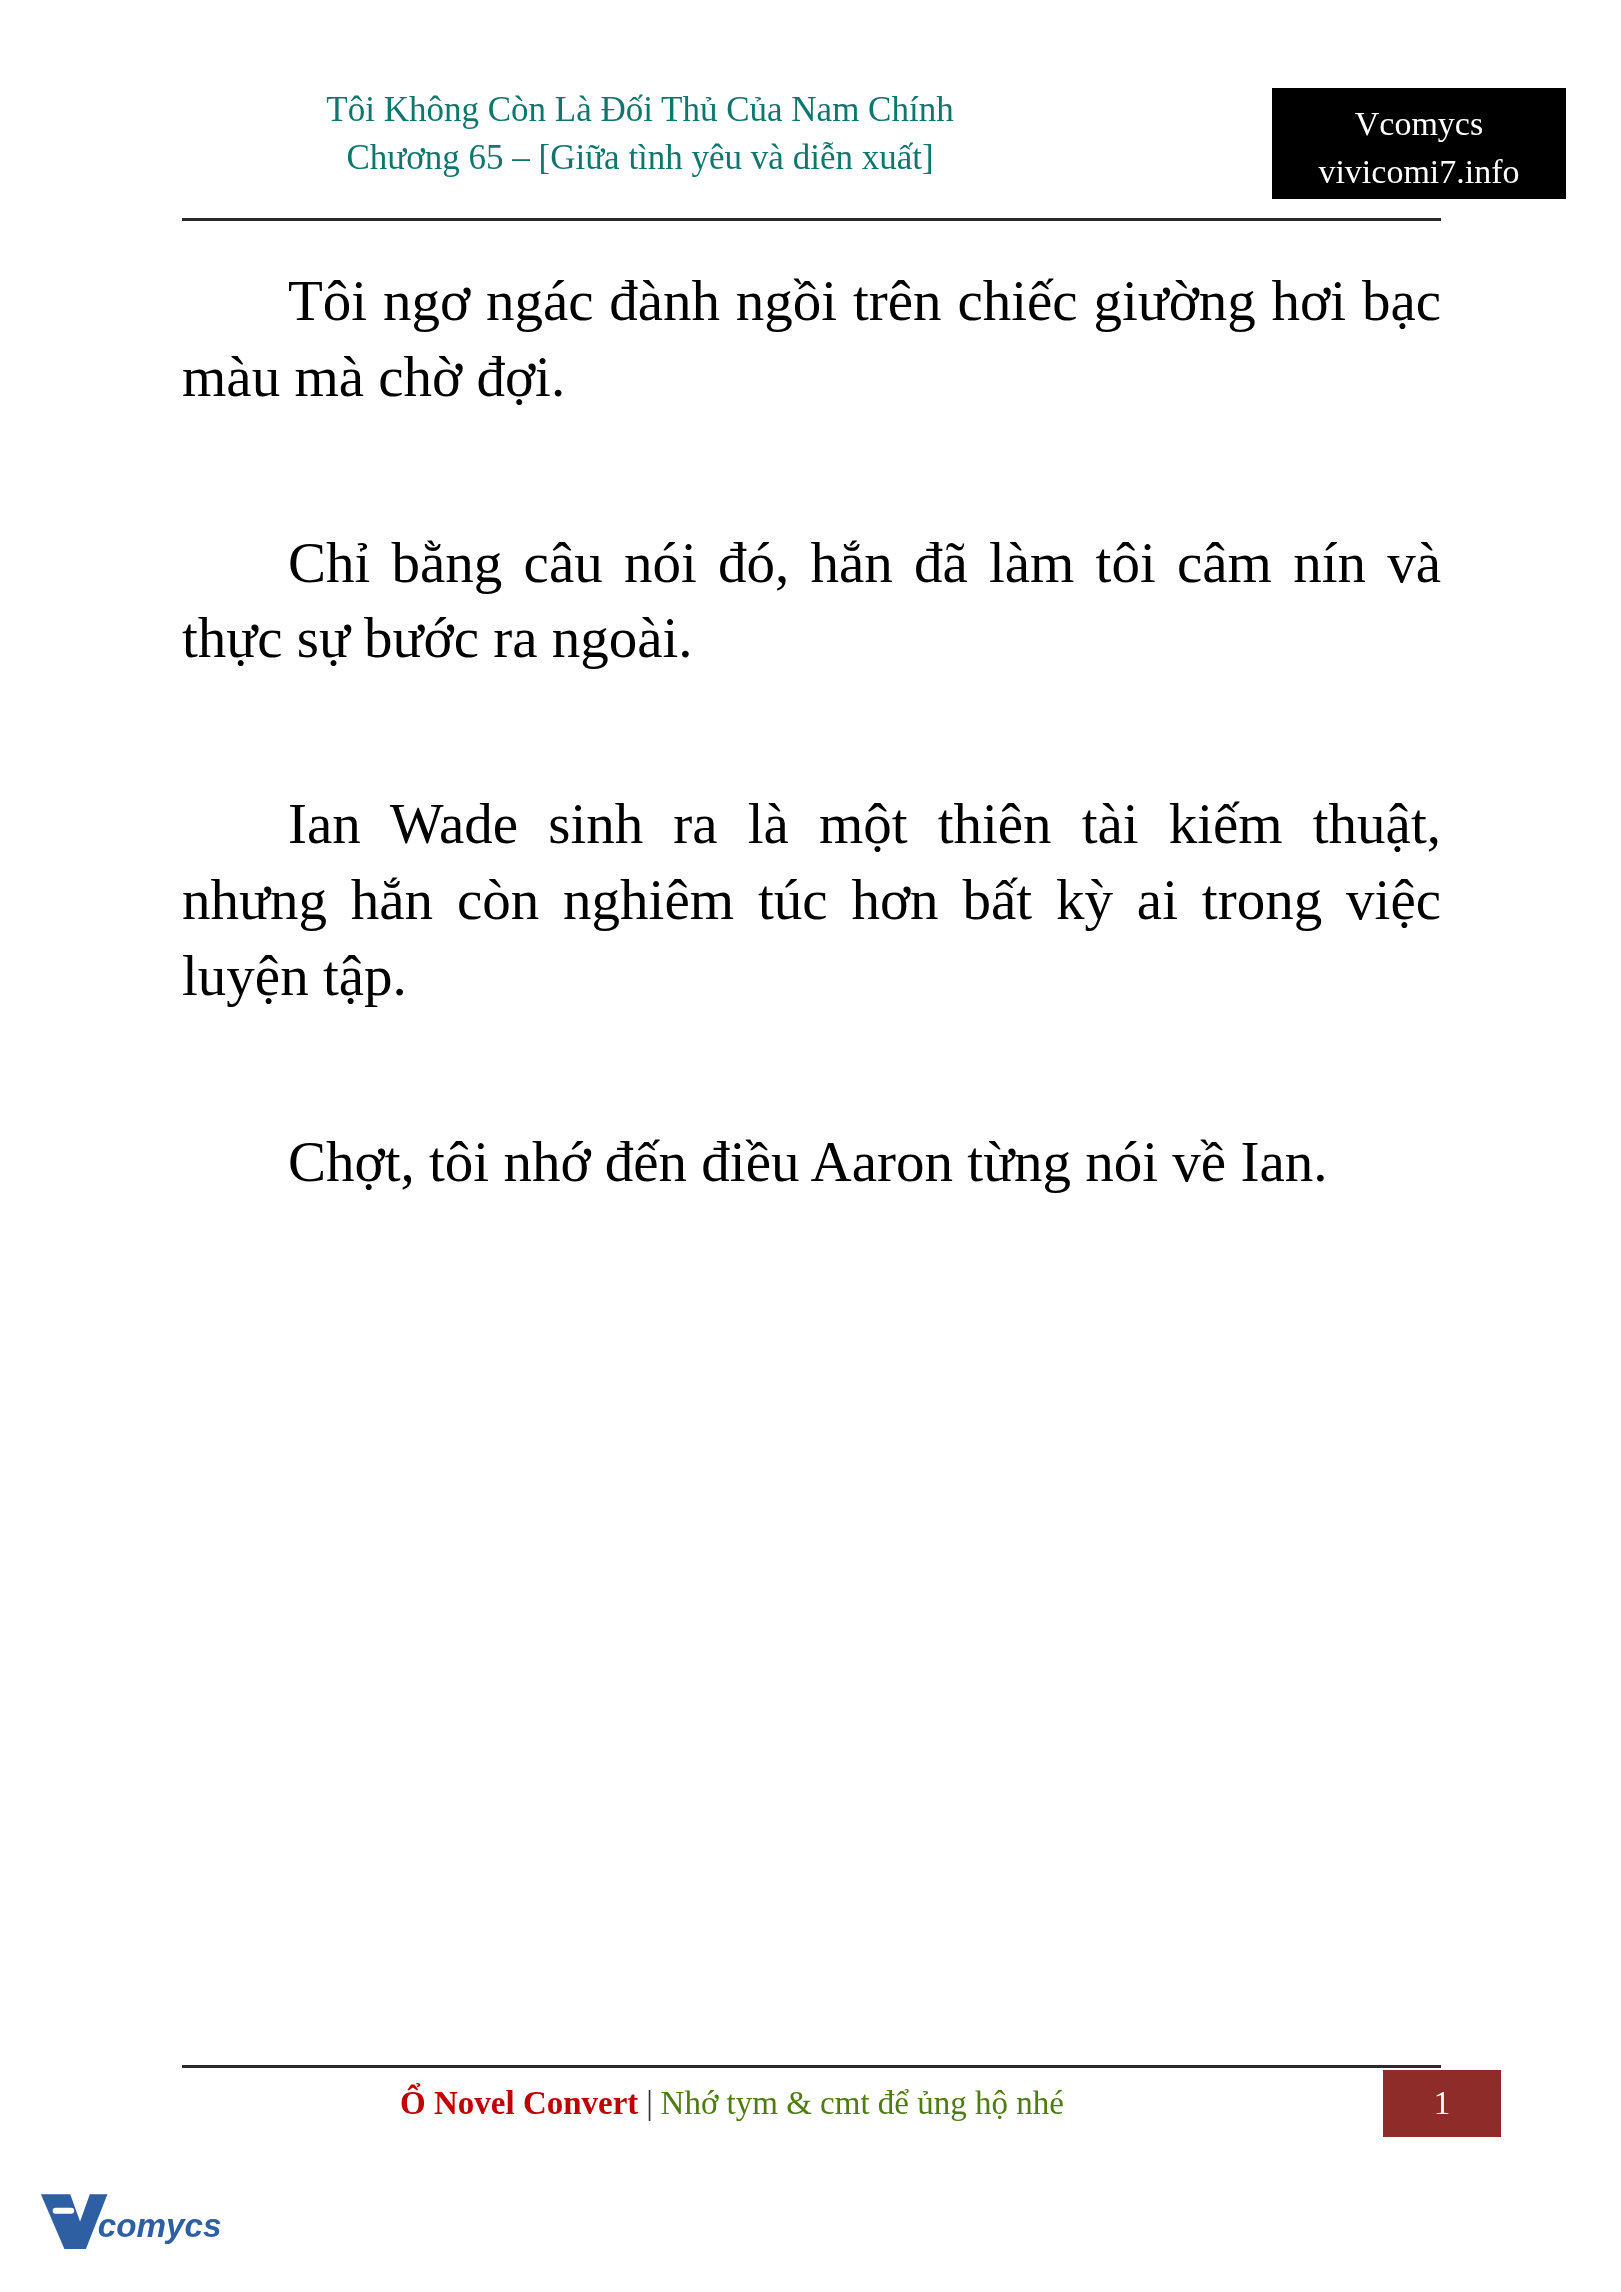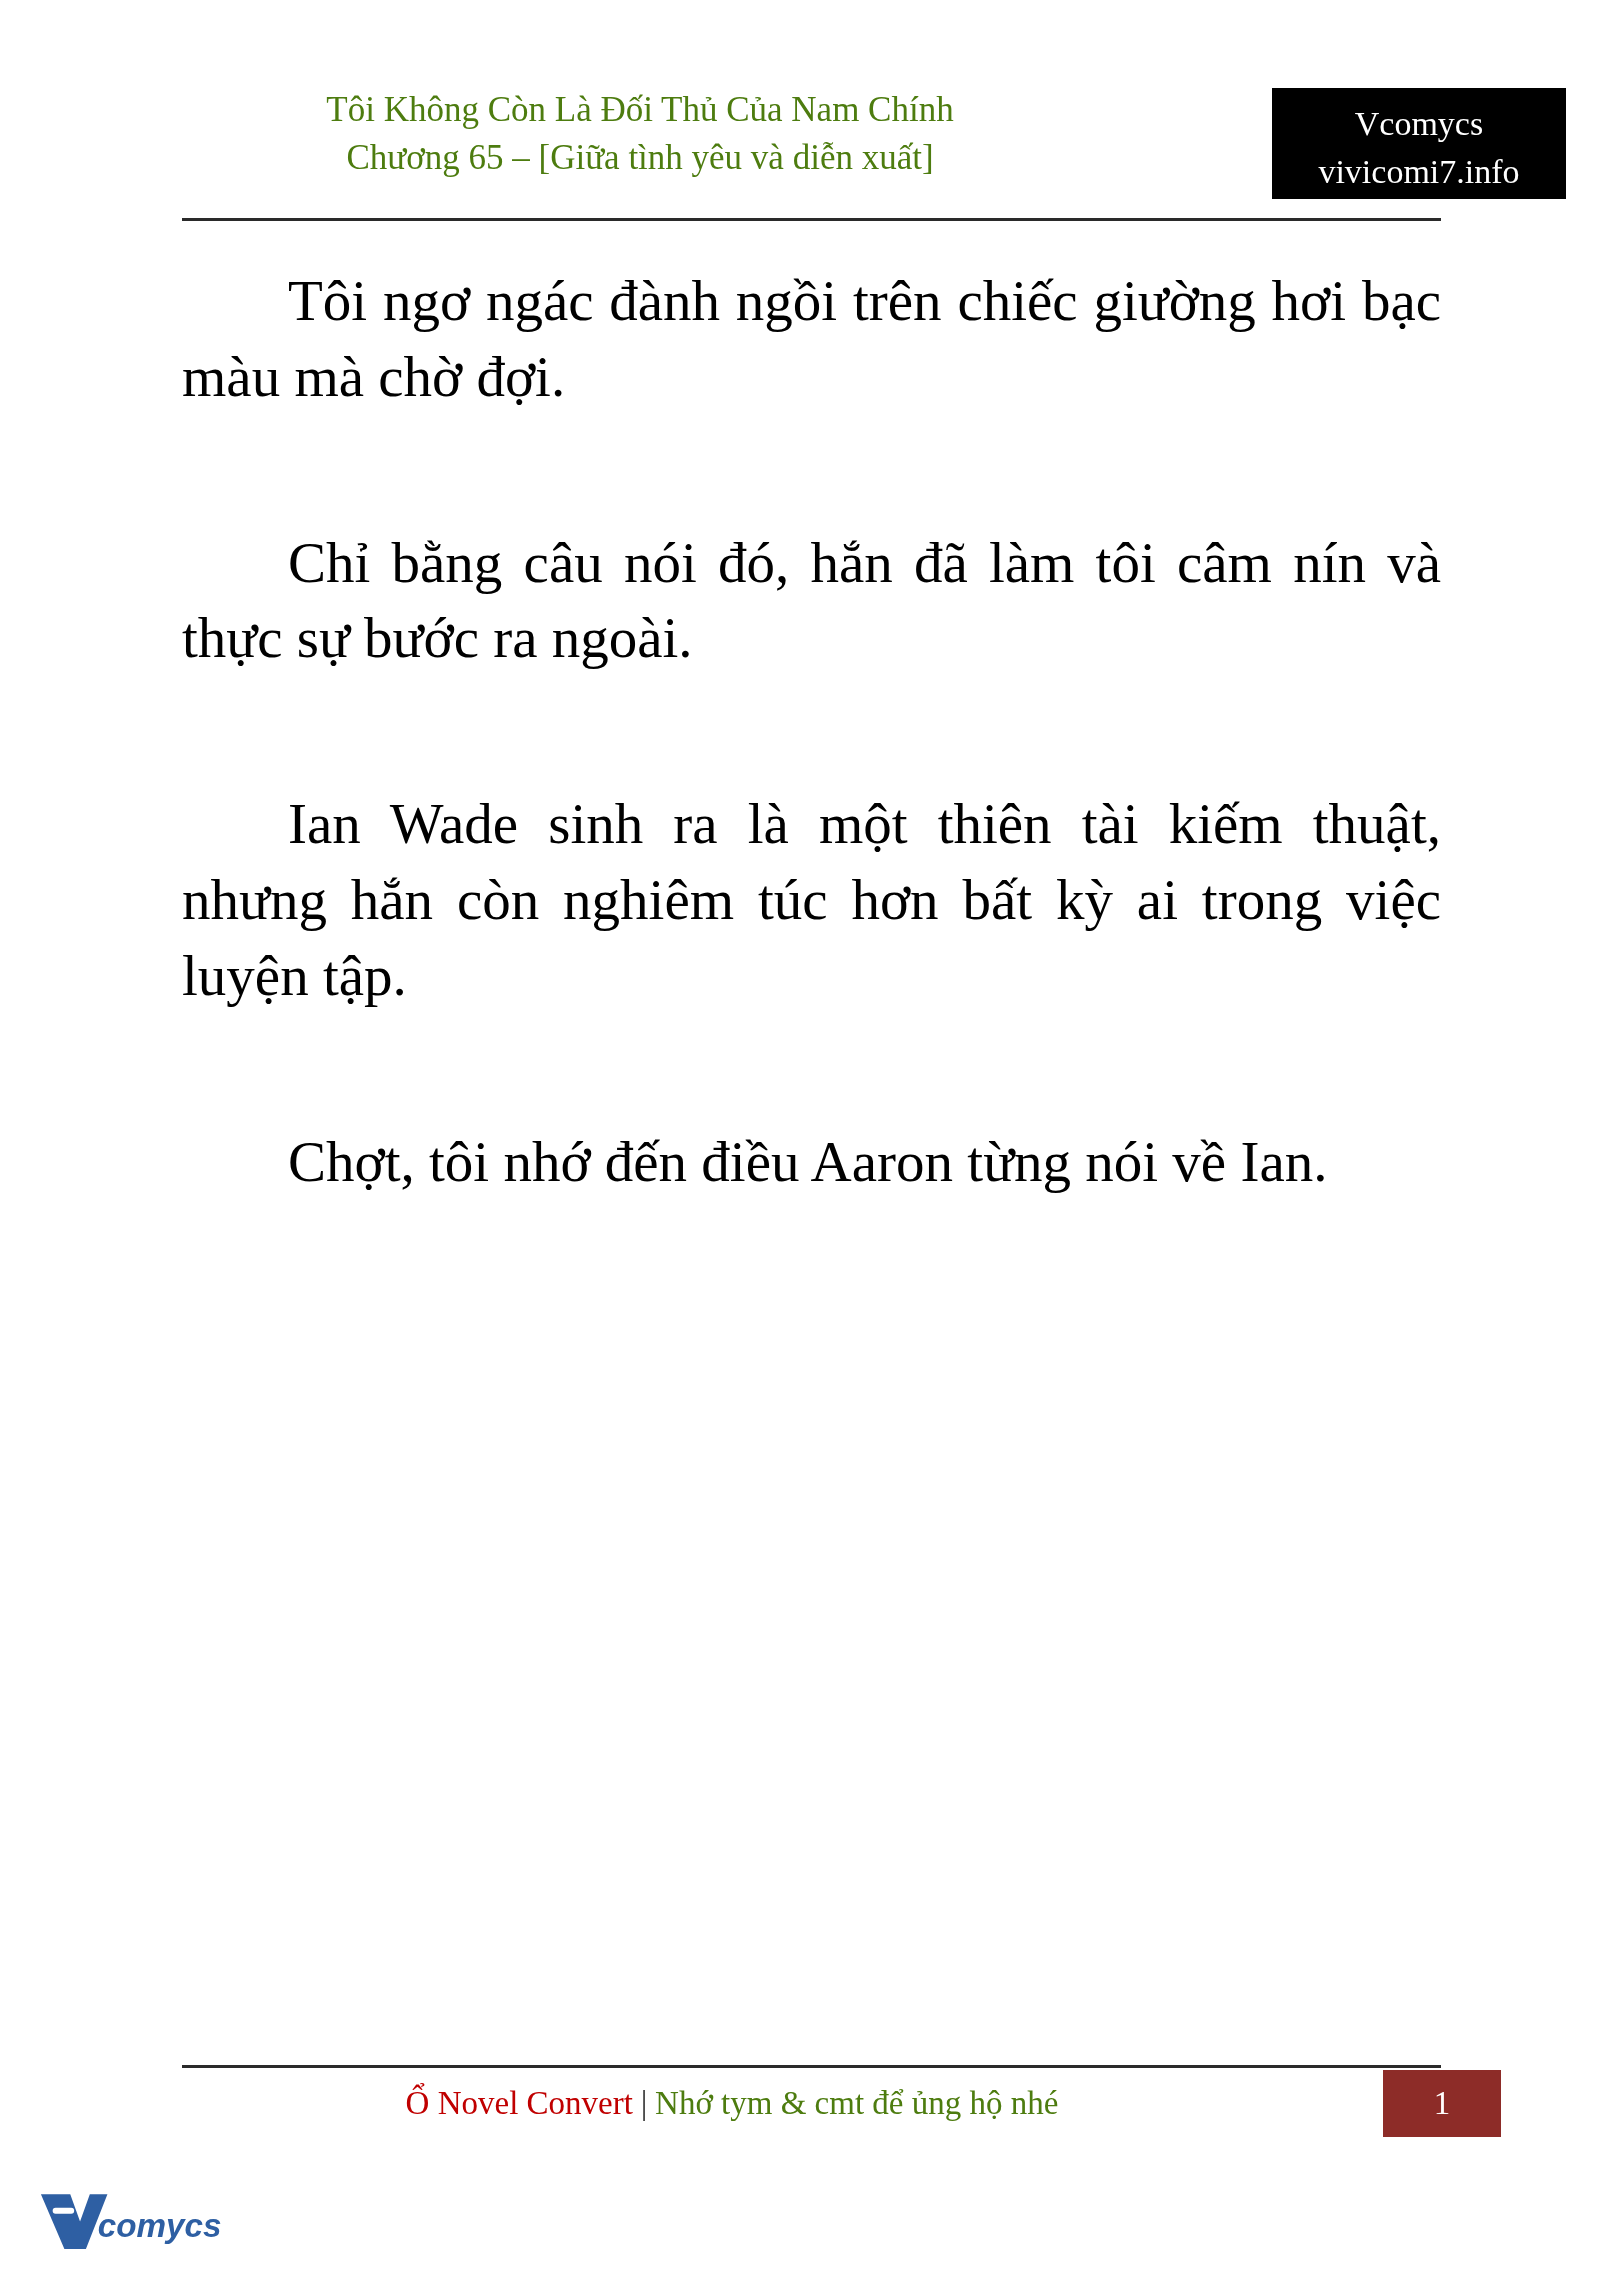--- a/index.html
+++ b/index.html
@@ -32,21 +32,21 @@
     height: 127px;
   }
   .header-text {
     position: absolute;
     left: 0;
     top: 0;
     width: 916px;
     text-align: center;
     font-size: 35px;
     line-height: 1.38;
-    color: #4d7c0f;
+    color: #0f766e;
     font-family: "Liberation Serif", serif;
   }
   .header-line1 { white-space: nowrap; }
   .header-line2 { white-space: nowrap; }
   .header-badge {
     position: absolute;
     left: 1090px;
     top: 2px;
     width: 294px;
     height: 111px;
@@ -110,21 +110,21 @@
     width: 1100px;
     height: 67px;
     display: flex;
     align-items: center;
     justify-content: center;
     font-size: 33px;
     font-family: "Liberation Serif", serif;
   }
   .footer-brand {
     color: #c00000;
-    font-weight: normal;
+    font-weight: bold;
     white-space: nowrap;
   }
   .footer-sep {
     color: #333333;
     margin: 0 7.8px;
   }
   .footer-note {
     color: #4d7c0f;
     white-space: nowrap;
   }

